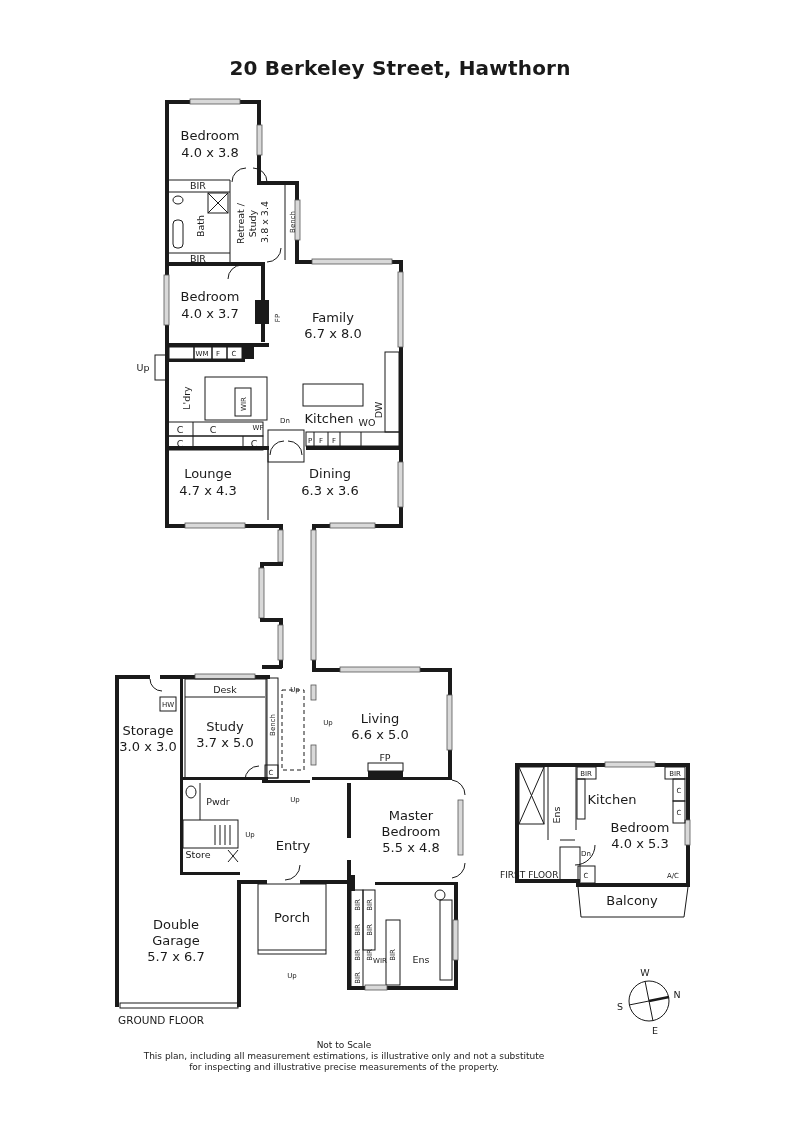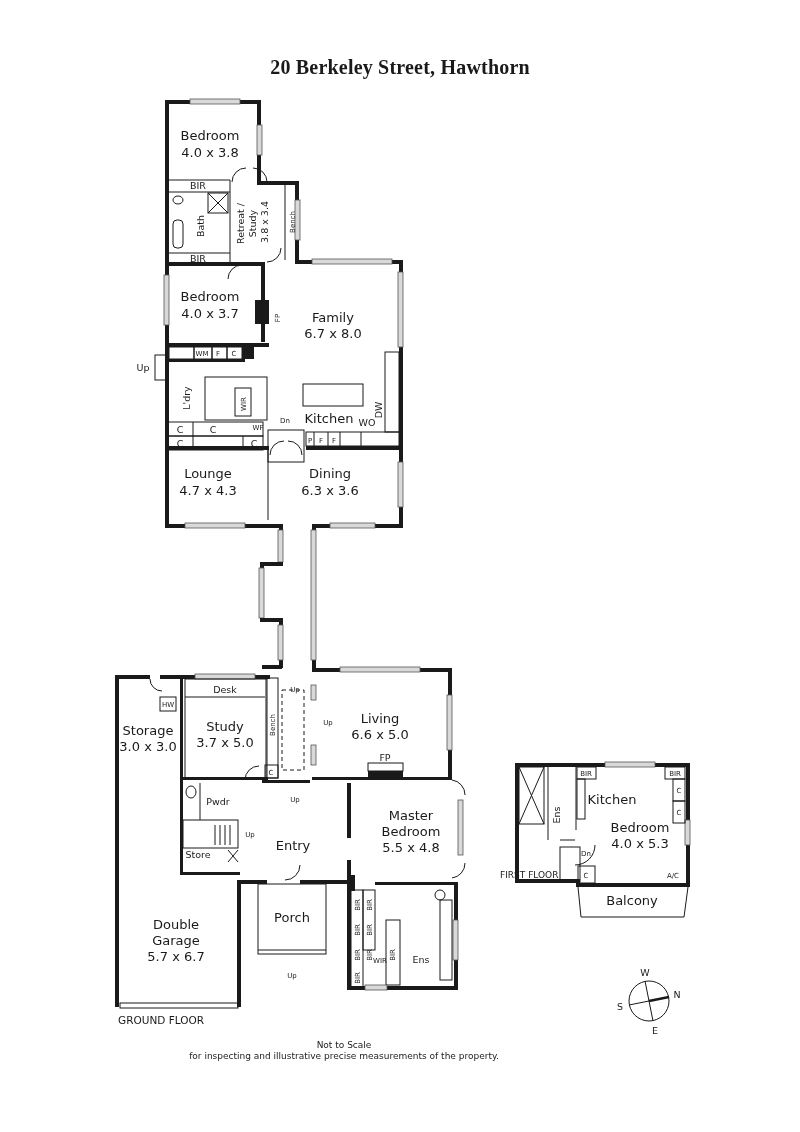--- a/index.html
+++ b/index.html
@@ -1,19 +1,19 @@
 <!DOCTYPE html>
 <html><head>
 <meta charset="utf-8">
 <style>
   html, body { margin: 0; padding: 0; background: #ffffff; }
   body { width: 800px; height: 1132px; position: relative; overflow: hidden;
          font-family: "DejaVu Sans", "Liberation Sans", sans-serif; color: #1a1a1a; }
   #title { position: absolute; top: 56px; left: 0; width: 800px; text-align: center;
-           font-size: 20px; font-weight: bold; letter-spacing: 0.2px; font-family: Liberation Serif, serif; }
+           font-size: 20px; font-weight: bold; letter-spacing: 0.2px; }
   svg { position: absolute; left: 0; top: 0; }
   .wall { fill: #1a1a1a; }
   .thin { stroke: #1a1a1a; stroke-width: 1; fill: none; }
   .win { fill: #ffffff; stroke: #555; stroke-width: 0.8; }
   .winfill { fill: #d9d9d9; }
   .room { font-family: "DejaVu Sans", "Liberation Sans", sans-serif; font-size: 13px; fill: #1a1a1a; text-anchor: middle; }
   .small { font-size: 9.5px; }
   .tiny { font-size: 7px; }
   .floorlabel { font-size: 10.5px; text-anchor: start; }
   #footer { position: absolute; top: 1040px; left: 0; width: 688px; text-align: center;
@@ -315,14 +315,15 @@
     <line x1="649" y1="1001" x2="669" y2="997" stroke="#1a1a1a" stroke-width="2.5"></line>
     <text class="room small" x="645" y="976">W</text>
     <text class="room small" x="677" y="998">N</text>
     <text class="room small" x="620" y="1010">S</text>
     <text class="room small" x="655" y="1034">E</text>
   </g>
 </svg>
 
 <div id="footer">
   <div>Not to Scale</div>
+  <div>This plan, including all measurement estimations, is illustrative only and not a substitute</div>
   <div>for inspecting and illustrative precise measurements of the property.</div>
 </div>
 
 </body></html>

